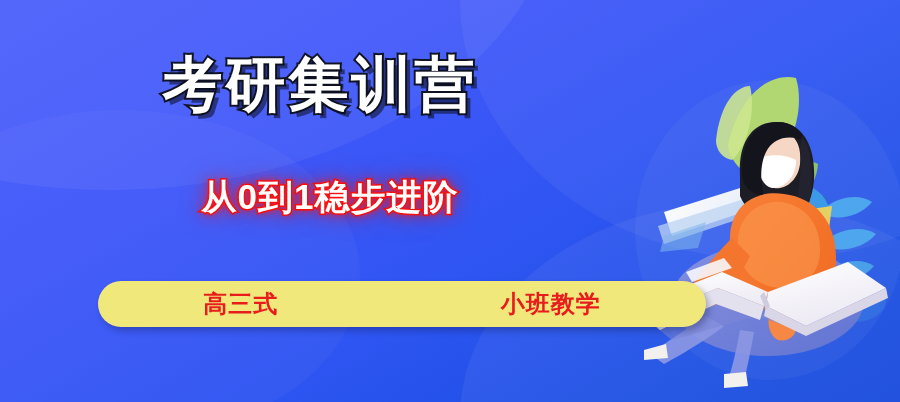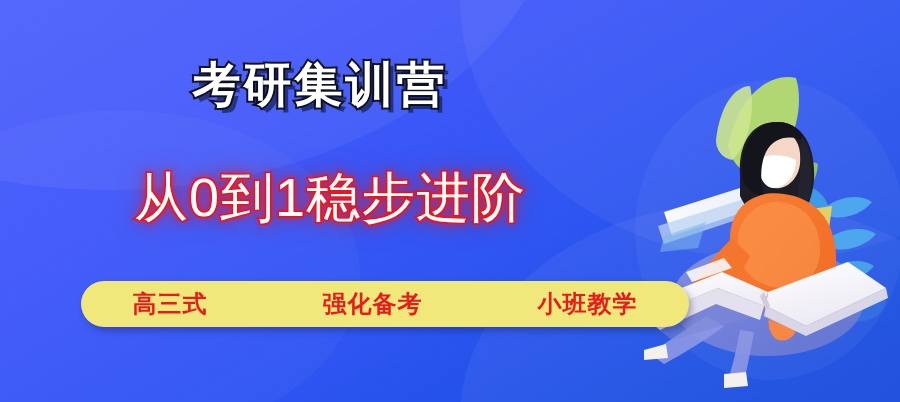--- a/index.html
+++ b/index.html
@@ -46,57 +46,57 @@
   }
 
   
   .title-wrap {
     position: absolute;
     left: 0; top: 42px;
     width: 640px;
     text-align: center;
   }
   .main-title {
-    font-size: 48px;
+    font-size: 60px;
     line-height: 86px;
     font-weight: bold;
     color: #ffffff;
     letter-spacing: 3px;
     display: inline-block;
     -webkit-text-stroke: 4px #111426;
     paint-order: stroke fill;
     text-shadow:
       5px 5px 0 rgba(10,12,30,0.55);
   }
 
   .sub-wrap {
     position: absolute;
     left: 0; top: 166px;
     width: 660px;
     text-align: center;
   }
   .sub-title {
-    font-size: 54px;
+    font-size: 35px;
     line-height: 62px;
-    font-weight: normal;
+    font-weight: bold;
     color: #ffffff;
     letter-spacing: 1px;
     display: inline-block;
     -webkit-text-stroke: 3px #f01010;
     paint-order: stroke fill;
     text-shadow:
       0 0 6px #fb1414,
       0 0 14px rgba(250,20,20,0.85),
       0 0 26px rgba(245,25,25,0.55);
   }
 
   
   .tag-pill {
     position: absolute;
-    left: 81px; top: 281px;
+    left: 98px; top: 281px;
     width: 608px; height: 46px;
     background: #f1e87c;
     border-radius: 24px;
     box-shadow: 3px 4px 6px rgba(12,20,70,0.30);
     display: flex;
     align-items: center;
     justify-content: space-around;
     padding: 0 14px;
     box-sizing: border-box;
     gap: 40px;
@@ -218,17 +218,16 @@
   <div class="title-wrap">
     <span class="main-title">考研集训营</span>
   </div>
 
   <div class="sub-wrap">
     <span class="sub-title">从0到1稳步进阶</span>
   </div>
 
   <div class="tag-pill">
     <span class="tag-item">高三式</span>
-    <span class="tag-item">强化备考</span>
     <span class="tag-item">小班教学</span>
   </div>
 
 </div>
 
 </body></html>

